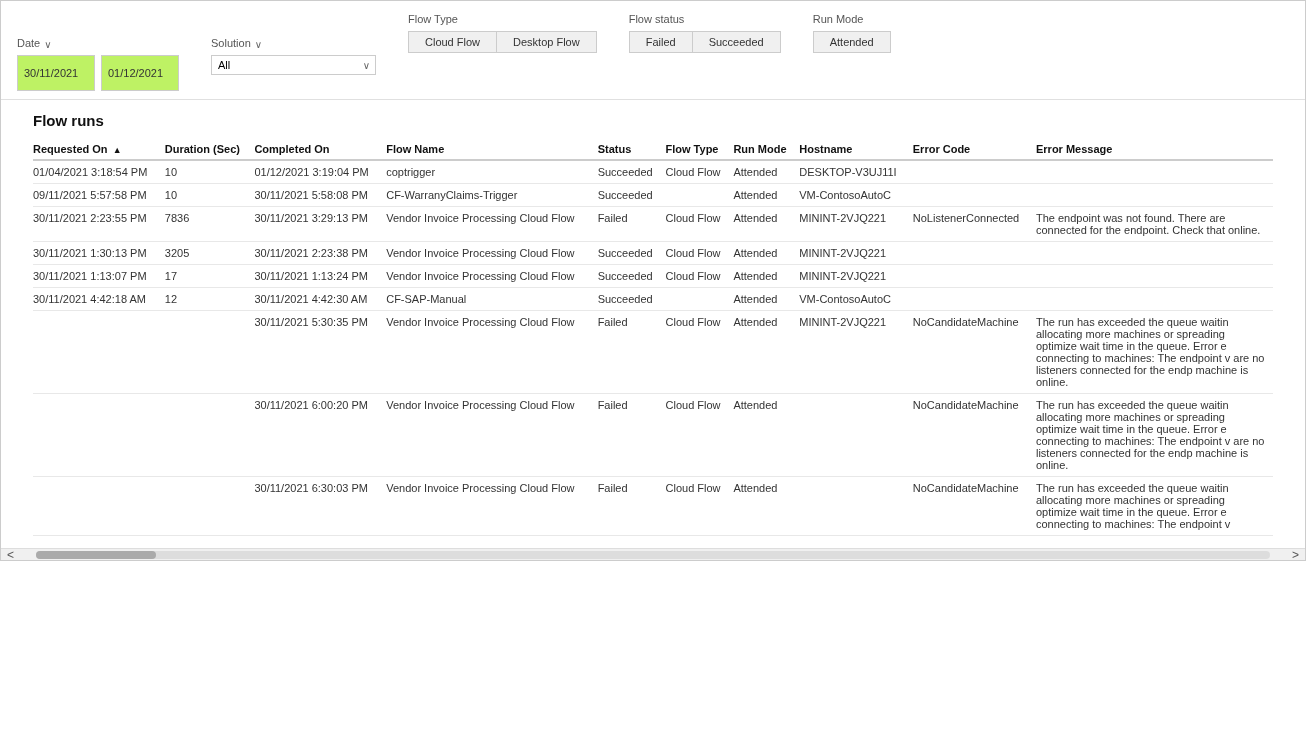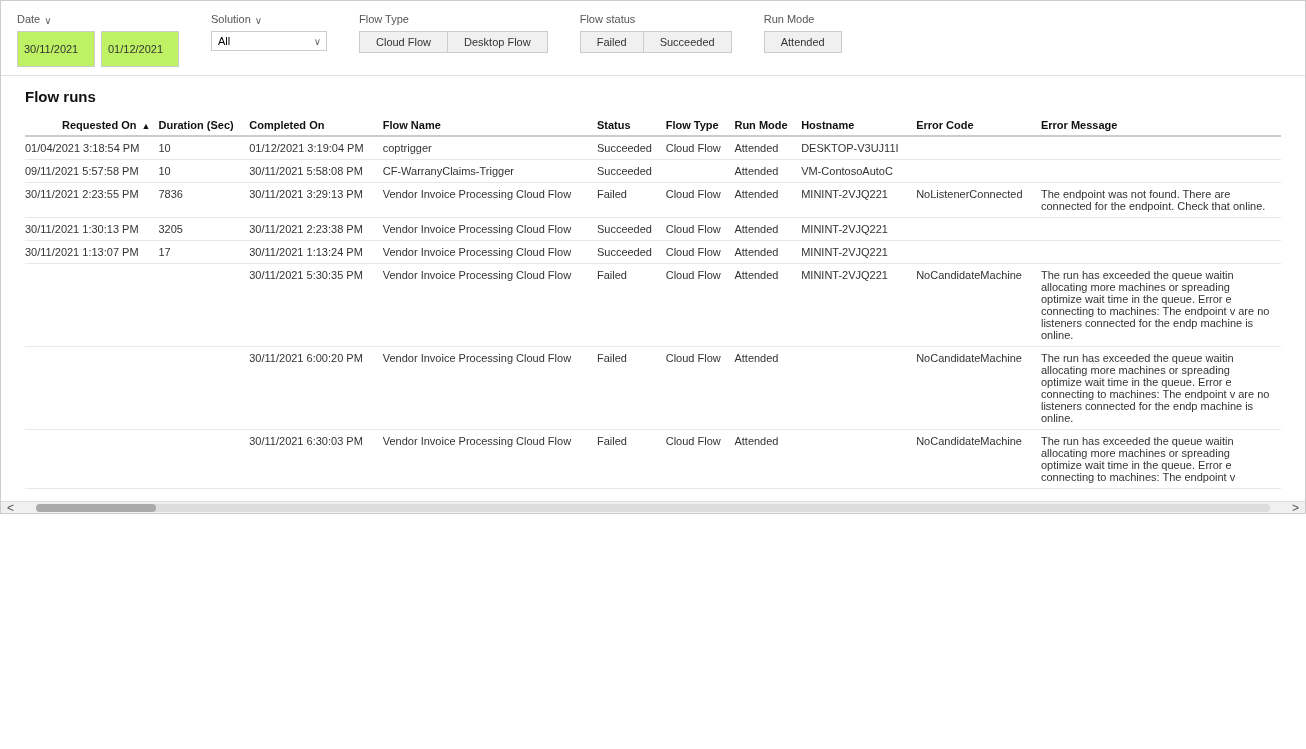--- a/index.html
+++ b/index.html
@@ -41,30 +41,31 @@
       padding: 11px 6px;
       font-size: 11px;
       width: 78px;
       color: #333;
       background: #bef264;
     }
     .date-label-row {
       display: flex;
       align-items: center;
       gap: 4px;
+      margin-top: 24px;
     }
     .chevron-icon {
       font-size: 10px;
       color: #666;
     }
     .solution-select {
       border: 1px solid #ccc;
       padding: 3px 24px 3px 6px;
       font-size: 11px;
-      width: 116px;
+      width: 165px;
       background: #fff;
       appearance: none;
       -webkit-appearance: none;
       position: relative;
     }
     .select-wrapper {
       position: relative;
       display: inline-block;
     }
     .select-wrapper::after {
@@ -87,21 +88,21 @@
       padding: 4px 16px;
       font-size: 11px;
       cursor: pointer;
       color: #333;
       white-space: nowrap;
     }
     .toggle-btn:not(:first-child) {
       border-left: none;
     }
     .content-area {
-      padding: 12px 24px;
+      padding: 12px 32px;
       overflow: auto;
     }
     .section-title {
       font-size: 15px;
       font-weight: 600;
       margin-bottom: 10px;
       color: #111;
     }
     .flow-table {
       width: 100%;
@@ -112,21 +113,20 @@
       text-align: left;
       font-weight: 600;
       padding: 4px 8px 4px 0;
       border-bottom: 2px solid #ccc;
       color: #111;
       white-space: nowrap;
       vertical-align: bottom;
     }
     .flow-table th:first-child {
       padding-left: 0;
-      text-align: right;
     }
     .flow-table td {
       padding: 5px 8px 5px 0;
       border-bottom: 1px solid #e8e8e8;
       vertical-align: top;
       color: #333;
       white-space: nowrap;
     }
     .flow-table td.error-msg {
       white-space: normal;
@@ -332,20 +332,32 @@
             <td>30/11/2021 1:13:24 PM</td>
             <td>Vendor Invoice Processing Cloud Flow</td>
             <td class="status-succeeded">Succeeded</td>
             <td>Cloud Flow</td>
             <td>Attended</td>
             <td>MININT-2VJQ221</td>
             <td></td>
             <td class="error-msg"></td>
           </tr>
           <tr>
+            <td>30/11/2021 4:42:18 AM</td>
+            <td>12</td>
+            <td>30/11/2021 4:42:30 AM</td>
+            <td>CF-SAP-Manual</td>
+            <td class="status-succeeded">Succeeded</td>
+            <td></td>
+            <td>Attended</td>
+            <td>VM-ContosoAutoC</td>
+            <td></td>
+            <td class="error-msg"></td>
+          </tr>
+          <tr>
             <td></td>
             <td></td>
             <td>30/11/2021 5:30:35 PM</td>
             <td>Vendor Invoice Processing Cloud Flow</td>
             <td class="status-failed">Failed</td>
             <td>Cloud Flow</td>
             <td>Attended</td>
             <td>MININT-2VJQ221</td>
             <td>NoCandidateMachine</td>
             <td class="error-msg">The run has exceeded the queue waitin allocating more machines or spreading optimize wait time in the queue. Error e connecting to machines: The endpoint v are no listeners connected for the endp machine is online.</td>

